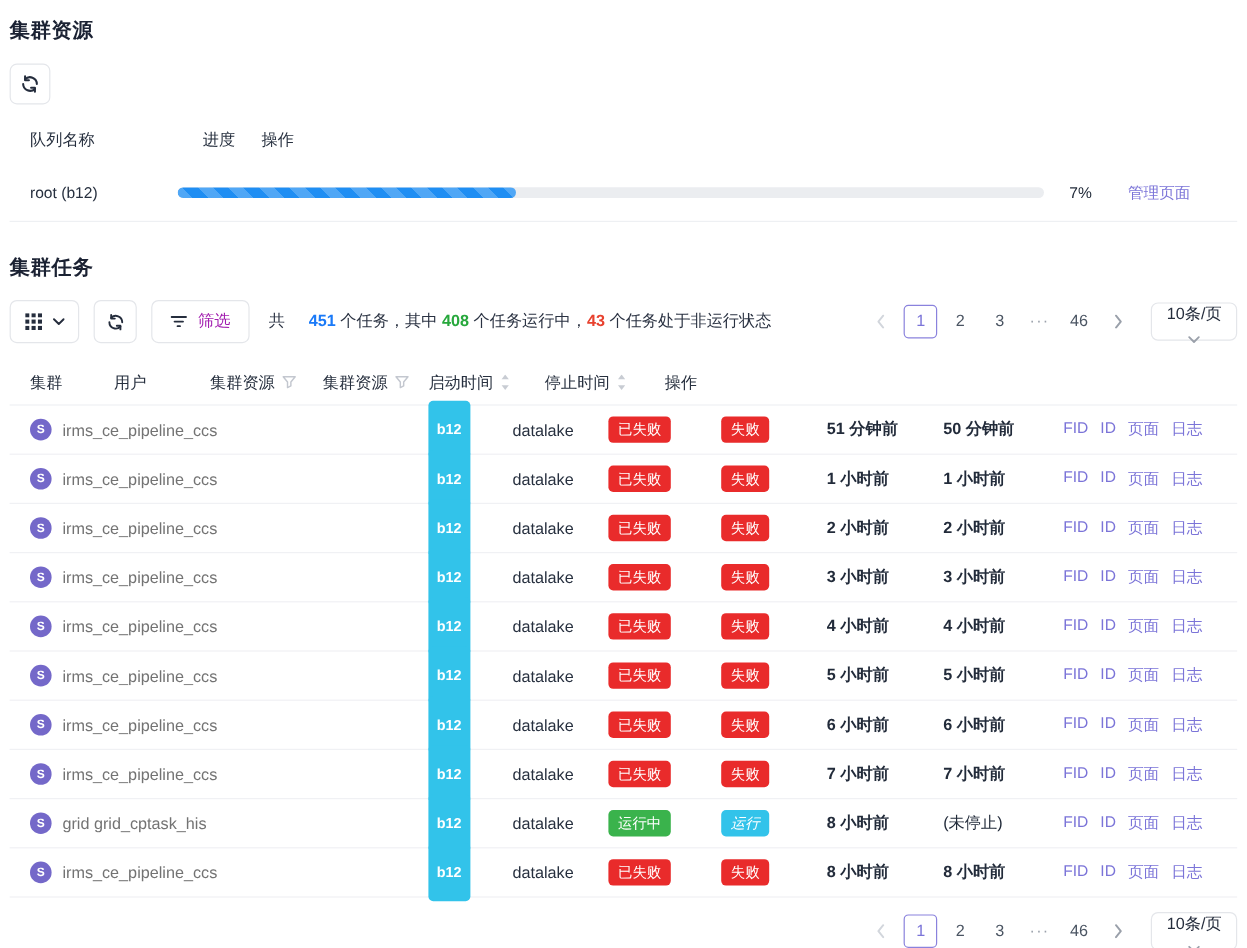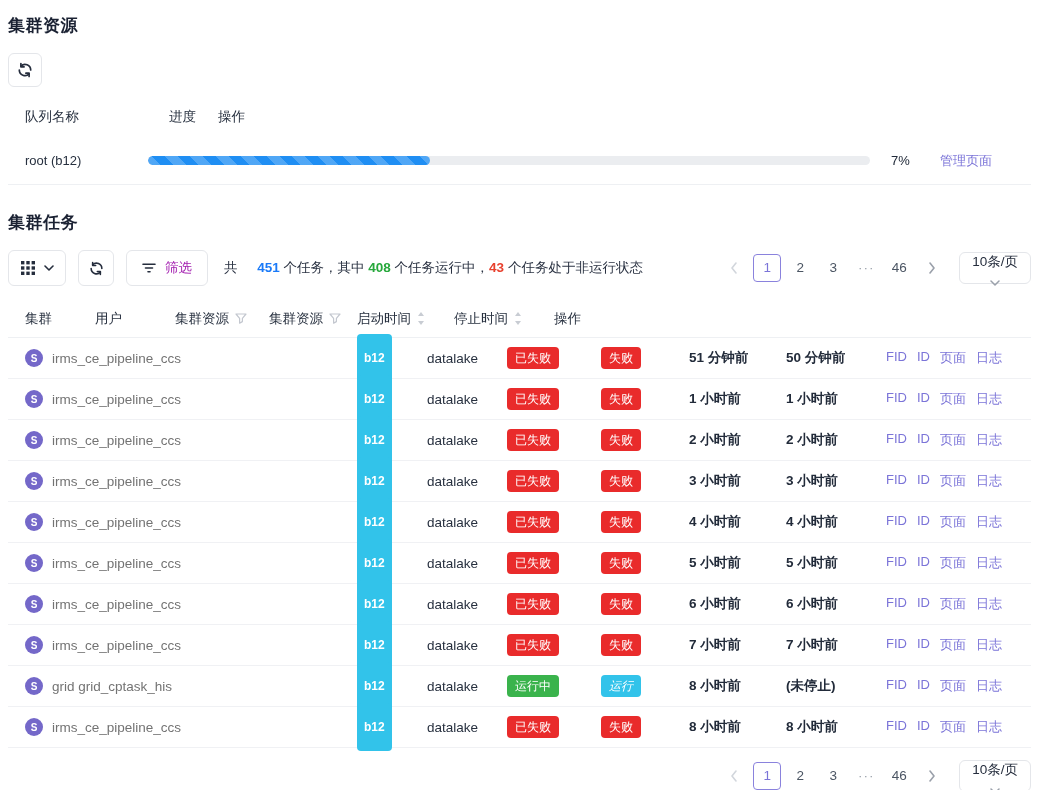--- a/index.html
+++ b/index.html
@@ -69,21 +69,21 @@
   .hlbl{display:inline-flex;align-items:center;gap:6px;}
   .avatar{
     width:18px;height:18px;border-radius:50%;background:var(--avatar_purple);color:#fff;
     font-size:10px;font-weight:700;display:inline-flex;align-items:center;justify-content:center;flex:none;
   }
   .tname{white-space:nowrap;overflow:hidden;text-overflow:ellipsis;color:#737373;}
   .tag{display:inline-block;padding:3px 8px;border-radius:4px;color:#fff;font-size:12px;font-weight:500;line-height:1.35;}
   .tag.red{background:var(--badge_red);} .tag.green{background:var(--badge_green);} .tag.cyan{background:var(--badge_cyan);font-style:italic;}
   .tag.cl{background:var(--badge_cyan);font-weight:700;padding:16px 7px;}
   .tm{font-weight:700;color:#222b3a;}
-  .tm.plain{font-weight:700;}
+  .tm.plain{font-weight:400;}
   .ic{display:inline-flex;align-items:center;justify-content:center;}
 </style>
 </head>
 <body>
 
 
 
 
 <div class="sec-title">集群资源</div>
 

